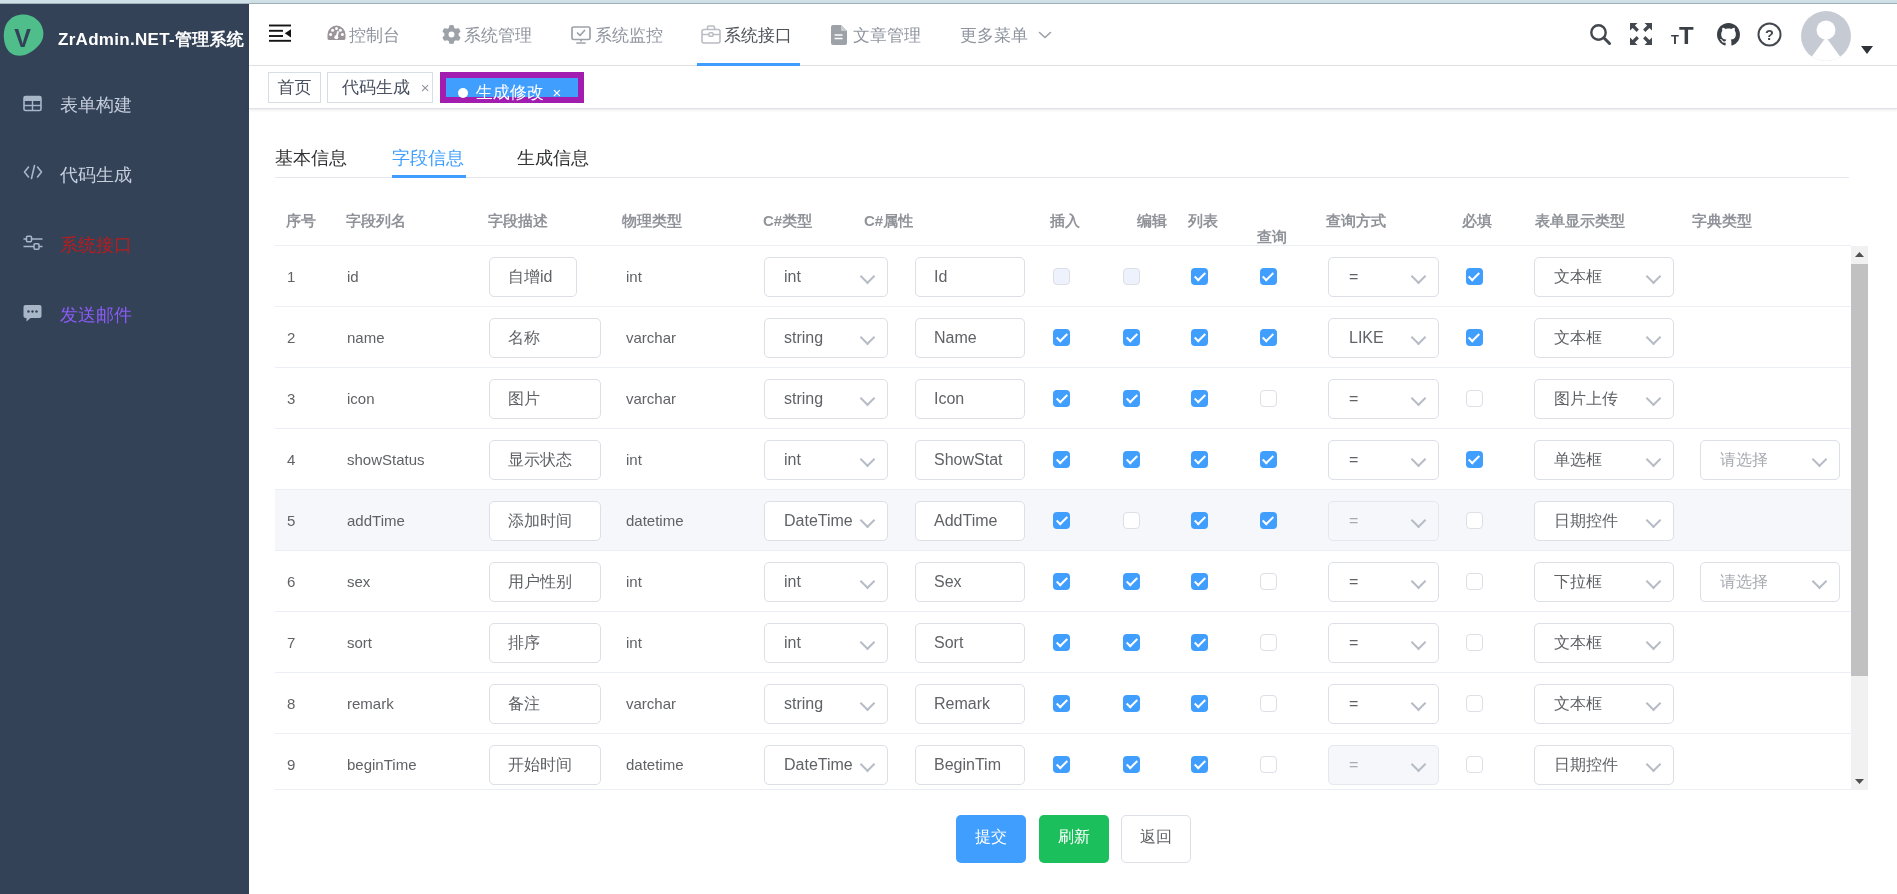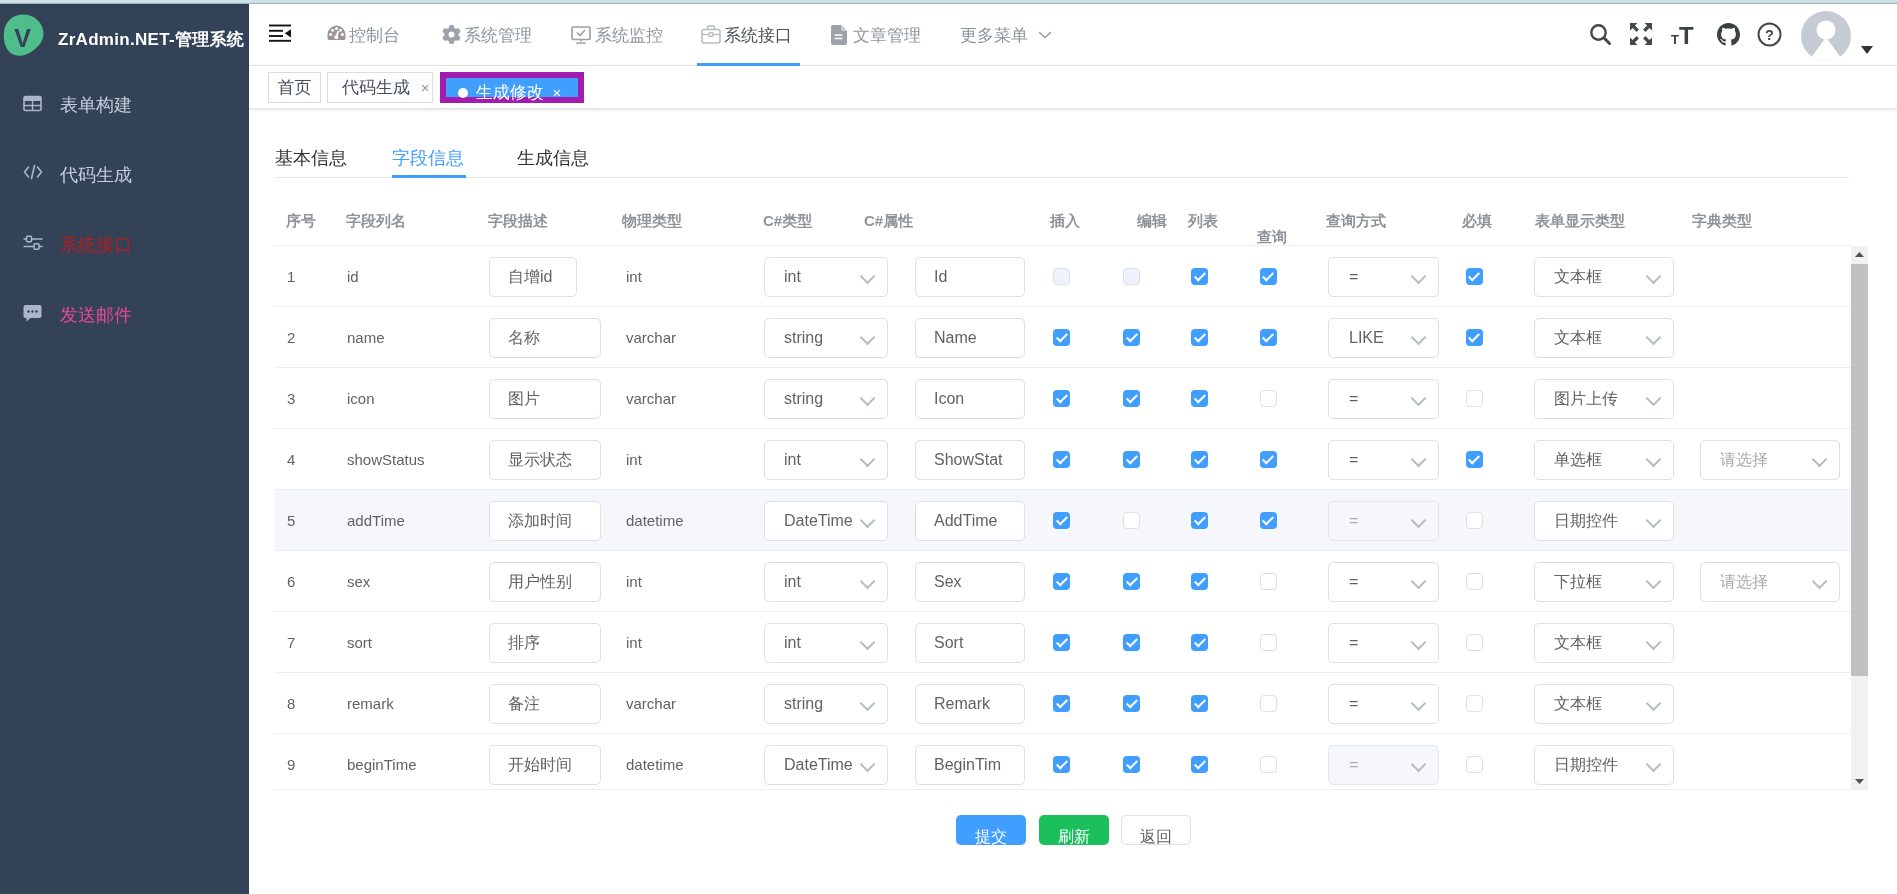--- a/index.html
+++ b/index.html
@@ -19,21 +19,21 @@
 .cb{position:absolute;width:17px;height:17px;border-radius:4px;background:#409eff}
 .cb:after{content:"";position:absolute;left:5.5px;top:2px;width:4px;height:9px;
  border-right:2px solid #fff;border-bottom:2px solid #fff;transform:rotate(45deg)}
 .cb.un{background:#fff;border:1px solid #dcdfe6}
 .cb.un:after{display:none}
 .cb.dis{background:#edf2fc;border:1px solid #dcdfe6}
 .cb.dis:after{display:none}
 .hdr{position:absolute;font-size:15px;font-weight:bold;color:#909399;white-space:nowrap}
 .cell{position:absolute;font-size:15px;color:#606266;white-space:nowrap}
 .rowline{position:absolute;left:275px;width:1576px;height:1px;background:#ebeef5}
-.btn{position:absolute;height:30px;border-radius:5px;font-size:16px;color:#fff;
+.btn{position:absolute;height:48px;border-radius:5px;font-size:16px;color:#fff;
  text-align:center;line-height:44px}
 .navitem{position:absolute;top:24px;font-size:17px;color:#8f959e;white-space:nowrap}
 </style></head>
 <body>
 
 <div class="abs" style="left:0;top:0;width:1897px;height:3px;background:#cfe0e6"></div>
 <div class="abs" style="left:0;top:3px;width:1897px;height:1px;background:#a3b2bc"></div>
 
 <div class="abs" style="left:0;top:4px;width:249px;height:890px;background:#344258">
   <svg class="abs" style="left:3px;top:10px" width="41" height="44" viewBox="0 0 41 44">
@@ -59,21 +59,21 @@
       <rect x="3.5" y="2.2" width="5" height="5.6" rx="1" fill="#344258" stroke="#a9b6c8" stroke-width="1.5"></rect>
       <rect x="11" y="9.7" width="5" height="5.6" rx="1" fill="#344258" stroke="#a9b6c8" stroke-width="1.5"></rect>
     </svg></div>
 <div class="txt" style="left:60px;top:232.5px;font-size:18px;color:#b91c1c">系统接口</div>
 <div class="abs" style="left:23px;top:303.5px"><svg width="19" height="18" viewBox="0 0 19 18">
       <path d="M2.5 1 h14 a2 2 0 0 1 2 2 v9 a2 2 0 0 1 -2 2 h-9 l-4 3.5 v-3.5 h-1 a2 2 0 0 1 -2 -2 v-9 a2 2 0 0 1 2 -2 Z" fill="#a9b6c8"></path>
       <circle cx="5.5" cy="7.5" r="1.2" fill="#344258"></circle>
       <circle cx="9.5" cy="7.5" r="1.2" fill="#344258"></circle>
       <circle cx="13.5" cy="7.5" r="1.2" fill="#344258"></circle>
     </svg></div>
-<div class="txt" style="left:60px;top:302.5px;font-size:18px;color:#ec4899">发送邮件</div>
+<div class="txt" style="left:60px;top:302.5px;font-size:18px;color:#8b5cf6">发送邮件</div>
 
 <div class="abs" style="left:249px;top:4px;width:1648px;height:62px;background:#fff;
  border-bottom:1px solid #e4e4e4;box-shadow:0 1px 4px rgba(0,21,41,.08)"></div>
 <svg class="abs" style="left:269px;top:24px" width="22" height="18" viewBox="0 0 22 18">
   <g stroke="#141414" stroke-width="1.9">
   <line x1="0" y1="1.5" x2="22" y2="1.5"></line>
       <line x1="0" y1="6.8" x2="14" y2="6.8"></line>
   <line x1="0" y1="12" x2="14" y2="12"></line>
       <line x1="0" y1="16.8" x2="22" y2="16.8"></line>
     </g>

